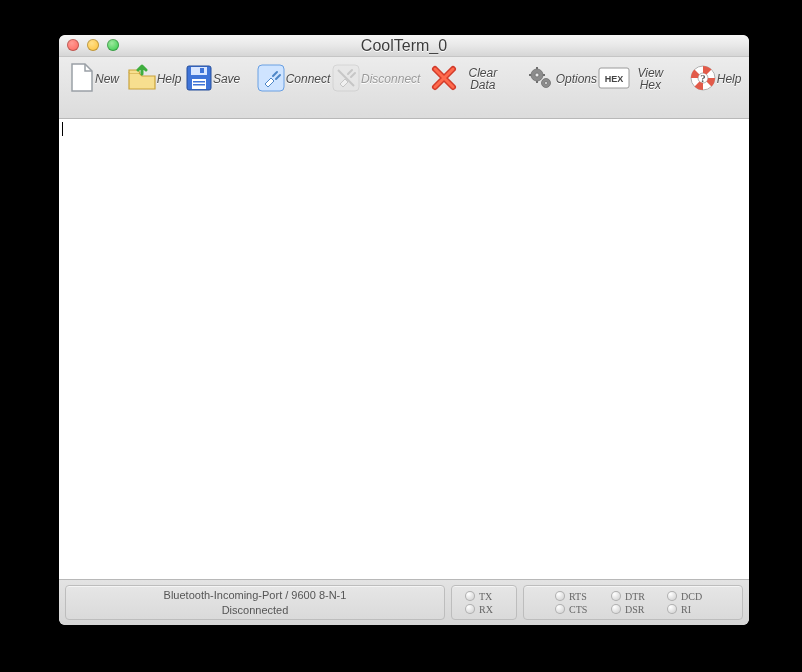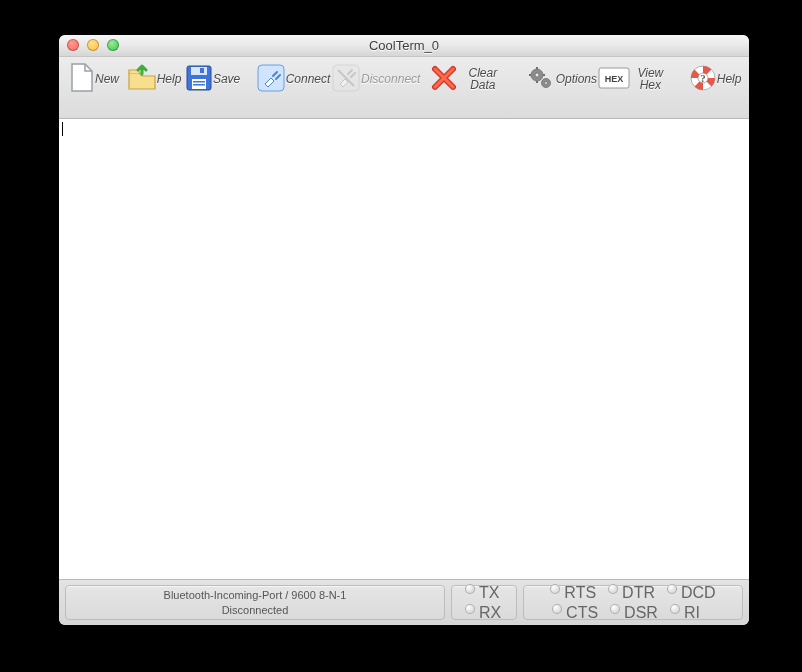--- a/index.html
+++ b/index.html
@@ -45,21 +45,21 @@
   }
   .tlight {
     width: 12px; height: 12px;
     border-radius: 50%;
     box-shadow: inset 0 0 0 1px rgba(0,0,0,0.25);
   }
   .close-dot { background: radial-gradient(circle at 40% 35%, #ff9b94, #ff5f56); }
   .min-dot   { background: radial-gradient(circle at 40% 35%, #ffe08a, #ffbd2e); }
   .zoom-dot  { background: radial-gradient(circle at 40% 35%, #9ee89e, #27c93f); }
   .title {
-    font-size: 13px;
+    font-size: 16px;
     color: #3c3c3c;
     text-shadow: 0 1px 0 #fff;
   }
   .toolbar {
     height: 62px;
     background: linear-gradient(to bottom, #ececec 0%, #dcdcdc 100%);
     border-bottom: 1px solid #b8b8b8;
     display: flex;
     align-items: flex-start;
     padding: 4px 6px 0 6px;
@@ -135,24 +135,25 @@
   }
   .panel.info div { line-height: 15px; }
   .panel.leds {
     padding: 2px 8px;
     flex-direction: column;
     justify-content: center;
     gap: 2px;
   }
   .ledrow { display: flex; gap: 10px; }
   .led {
-    display: flex; align-items: flex-start; gap: 4px;
+    display: flex; align-items: center; gap: 4px;
     min-width: 38px;
     color: #666;
-    font-size: 16px;
+    font-size: 10px;
+    font-family: Liberation Serif, serif;
   }
   .led .dot {
     width: 10px; height: 10px;
     border-radius: 50%;
     background: radial-gradient(circle at 35% 30%, #fff, #dcdcdc 60%, #c8c8c8);
     box-shadow: inset 0 0 0 1px #b0b0b0;
   }
   .panel.txrx { width: 66px; }
   .panel.hand { width: 220px; }
   .panel.hand .ledrow { gap: 12px; }

